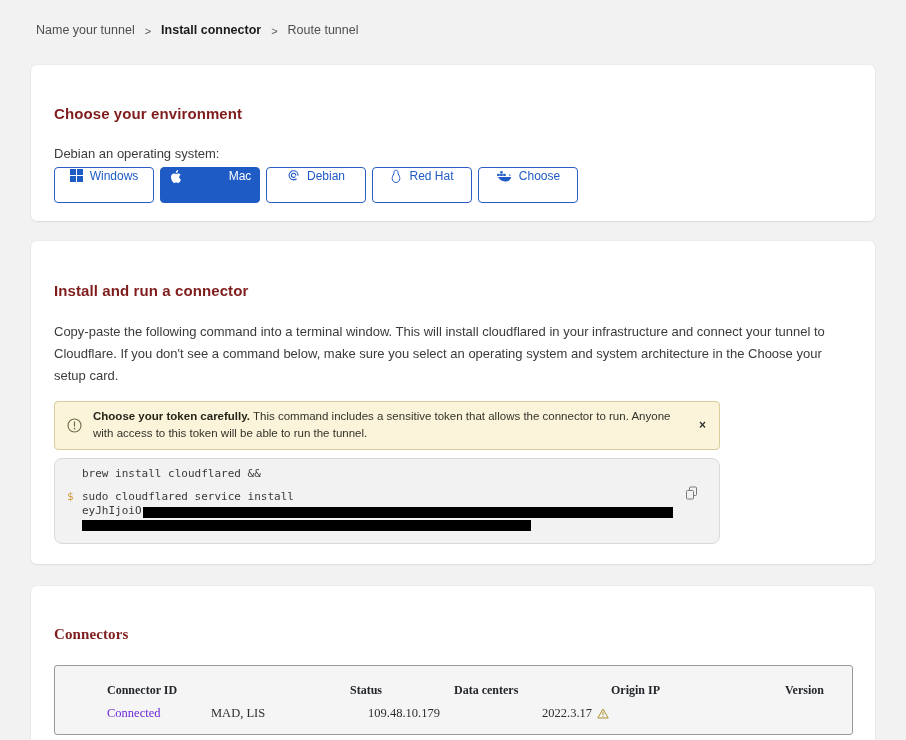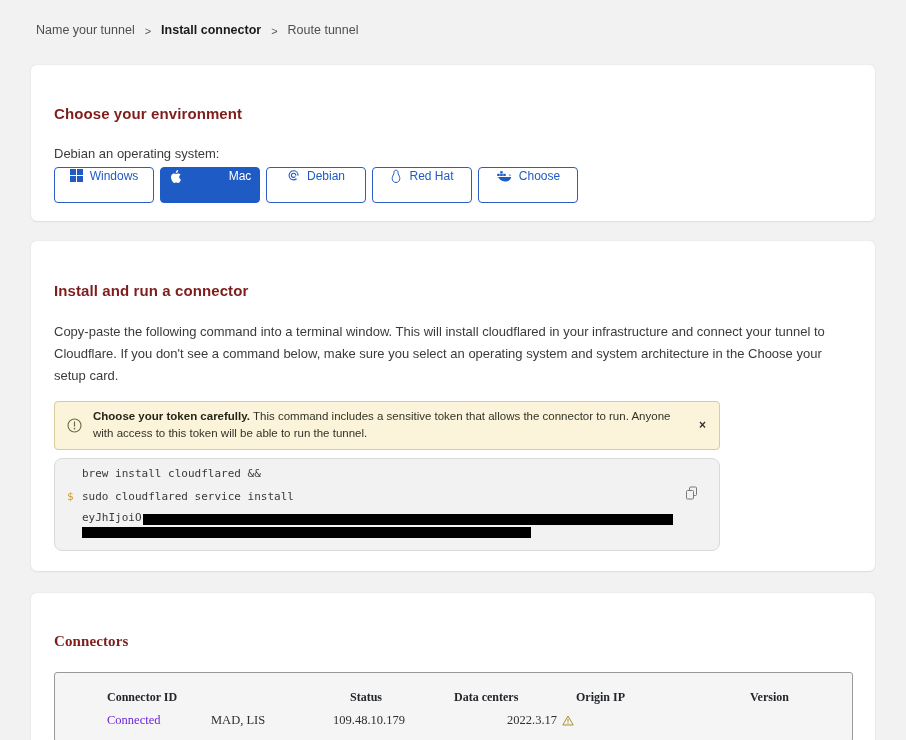--- a/index.html
+++ b/index.html
@@ -56,40 +56,40 @@
   .codeblock {
     width: 666px; margin-top: 8px; position: relative;
     background: #f2f2f2; border: 1px solid #d9d9d9; border-radius: 8px;
     padding: 9px 44px 12px 12px;
     font-family: "DejaVu Sans Mono", monospace; font-size: 11px; color: #3a3a3a; line-height: 1.15;
   }
   .code-line1 { margin-left: 15px; }
   .code-cmd { display: flex; margin-top: 11px; }
   .code-prompt { width: 15px; flex: none; color: #d49c3d; }
   .cmd-lines { flex: 1; }
-  .token-line { white-space: nowrap; margin-top: 8px; }
+  .token-line { white-space: nowrap; margin-top: 1px; }
   .redact { background: #000; display: inline-block; height: 11px; vertical-align: bottom; }
   .redact-1 { width: 530px; margin-left: 1px; }
   .redact-2 { display: block; width: 449px; height: 11px; background: #000; margin-top: 2px; }
   .copy-btn { position: absolute; top: 27px; right: 21px; cursor: pointer; display: flex; }
 
   
   .card-connectors { margin-top: 22px; padding: 28px 22px 10px 23px; font-family: Liberation Serif, serif; }
   .connector-table {
     width: 799px; margin-top: 22px;
     background: #f5f5f5; border: 1px solid #999; border-radius: 3px;
     padding: 17px 10px 13px 52px; font-size: 12.5px;
   }
   .t-row { display: flex; align-items: baseline; }
   .t-row.head { font-weight: bold; font-size: 12px; color: #23262b; }
   .t-row.body { margin-top: 8px; color: #2f2f2f; }
   .col-id { width: 243px; }
   .col-status { width: 104px; }
   .col-dc { width: 122px; }
-  .col-ip { width: 174px; }
+  .col-ip { width: 174px; margin-left: 35px; }
   .col-ver { flex: 1; display: flex; align-items: center; gap: 5px; }
   .status-connected { color: #6d28d9; }
 </style>
 </head>
 <body>
 
 <nav class="breadcrumb">
   <span class="crumb">Name your tunnel</span>
   <span class="crumb-sep">&gt;</span>
   <span class="crumb active">Install connector</span>

